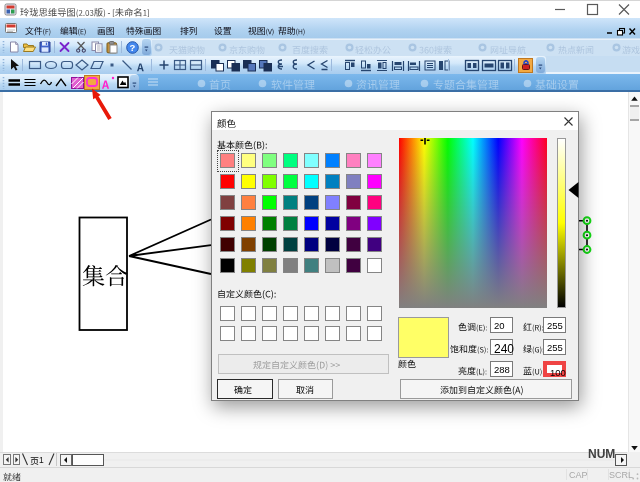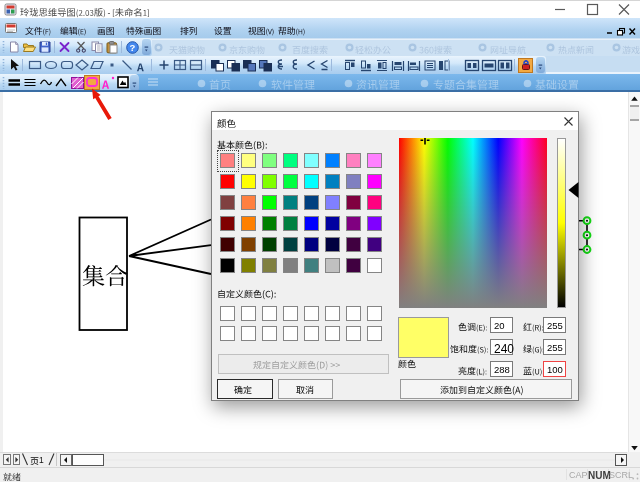--- a/index.html
+++ b/index.html
@@ -438,21 +438,21 @@
 <div style="position:absolute;left:627px;top:452px;width:13px;height:15px;background:#f0f0f0"></div>
 <div style="position:absolute;left:0px;top:467px;width:640px;height:15px;background:#f0f0f0;border-top:1px solid #d8d8d8;box-sizing:border-box"></div>
 <svg style="position:absolute;left:3px;top:469.5px;" width="20" height="15" viewBox="0 -10.4 20 15">
     <path d="M1.6 -4.6H3.6V-3.5H1.6ZM6.5 -3.9V-0.5C6.5 0.1 6.6 0.2 6.7 0.4C6.8 0.5 7.1 0.5 7.3 0.5C7.4 0.5 7.7 0.5 7.8 0.5C8 0.5 8.2 0.5 8.3 0.4C8.5 0.4 8.6 0.2 8.6 0.1C8.7 -0.1 8.7 -0.6 8.7 -1C8.6 -1.1 8.3 -1.2 8.2 -1.3C8.2 -0.8 8.2 -0.5 8.2 -0.3C8.1 -0.2 8.1 -0.1 8 -0.1C8 -0 7.9 -0 7.8 -0C7.6 -0 7.5 -0 7.4 -0C7.3 -0 7.2 -0 7.2 -0.1C7.1 -0.1 7.1 -0.2 7.1 -0.4V-3.9ZM1.3 -2.5C1.1 -1.7 0.8 -1 0.4 -0.5C0.6 -0.4 0.8 -0.2 0.9 -0.1C1.3 -0.7 1.6 -1.5 1.8 -2.3ZM3.3 -2.3C3.6 -1.9 3.8 -1.2 3.9 -0.7L4.5 -1C4.4 -1.4 4.1 -2.1 3.8 -2.6ZM6.9 -6.9C7.3 -6.5 7.7 -5.9 7.8 -5.5L8.3 -5.8C8.1 -6.2 7.7 -6.7 7.4 -7.1ZM1 -5.1V-2.9H2.3V-0C2.3 0.1 2.3 0.1 2.2 0.1C2.1 0.1 1.8 0.1 1.5 0.1C1.6 0.3 1.7 0.5 1.7 0.7C2.2 0.7 2.5 0.7 2.7 0.6C2.9 0.5 2.9 0.3 2.9 0V-2.9H4.2V-5.1ZM2 -7.4C2.1 -7.1 2.3 -6.8 2.4 -6.5H0.5V-5.8H4.6V-6.5H3.1C3 -6.8 2.8 -7.2 2.6 -7.6ZM5.9 -7.5C5.9 -6.8 5.9 -6 5.9 -5.2H4.7V-4.6H5.8C5.7 -2.7 5.2 -0.8 3.9 0.3C4.1 0.4 4.3 0.6 4.4 0.7C5.8 -0.5 6.3 -2.6 6.5 -4.6H8.6V-5.2H6.5C6.6 -6 6.6 -6.8 6.6 -7.5Z M9.4 -0.5 9.5 0.2C10.4 -0 11.4 -0.3 12.5 -0.6L12.4 -1.2C11.3 -0.9 10.2 -0.6 9.4 -0.5ZM16.8 -7.1C16.6 -6.7 16.4 -6.3 16.2 -6V-6.5H15V-7.6H14.3V-6.5H12.9V-5.9H14.3V-4.7H12.4V-4.1H14.6C13.9 -3.5 13.1 -3 12.2 -2.6C12.3 -2.4 12.5 -2.2 12.6 -2C12.9 -2.2 13.2 -2.3 13.5 -2.5V0.7H14.1V0.3H16.4V0.7H17.1V-3.2H14.5C14.8 -3.5 15.2 -3.8 15.5 -4.1H17.6V-4.7H16C16.6 -5.4 17 -6.1 17.4 -6.9ZM15 -5.9H16.1C15.8 -5.5 15.5 -5.1 15.2 -4.7H15ZM14.1 -1.2H16.4V-0.3H14.1ZM14.1 -1.7V-2.7H16.4V-1.7ZM9.5 -3.8C9.7 -3.9 9.9 -3.9 11 -4.1C10.6 -3.5 10.3 -3 10.1 -2.8C9.8 -2.5 9.6 -2.3 9.4 -2.2C9.5 -2.1 9.6 -1.8 9.6 -1.6C9.8 -1.7 10.1 -1.8 12.2 -2.2C12.2 -2.4 12.2 -2.6 12.2 -2.8L10.6 -2.5C11.2 -3.3 11.9 -4.3 12.5 -5.3L12 -5.6C11.8 -5.3 11.6 -5 11.4 -4.6L10.2 -4.5C10.7 -5.3 11.2 -6.3 11.6 -7.3L11 -7.5C10.7 -6.5 10 -5.3 9.8 -5C9.6 -4.7 9.5 -4.4 9.3 -4.4C9.4 -4.2 9.5 -3.9 9.5 -3.8Z" fill="#3a3a3a"></path>
   </svg>
 <div style="position:absolute;left:566px;top:469px;width:1px;height:11px;background:#e2e2e2"></div>
 <div style="position:absolute;left:586.5px;top:469px;width:1px;height:11px;background:#e2e2e2"></div>
 <div style="position:absolute;left:607.5px;top:469px;width:1px;height:11px;background:#e2e2e2"></div>
 <div style="position:absolute;left:628.5px;top:469px;width:1px;height:11px;background:#e2e2e2"></div>
 <div style="position:absolute;left:569px;top:470px;font-family:'Liberation Sans',sans-serif;font-size:9px;color:#a8a8a8">CAP</div>
-<div style="position:absolute;left:588px;top:470px;font-family:'Liberation Sans',sans-serif;font-size:10px;color:#404040;font-weight:bold">NUM</div>
+<div style="position:absolute;left:588px;top:447px;font-family:'Liberation Sans',sans-serif;font-size:12px;color:#404040;font-weight:bold">NUM</div>
 <svg style="position:absolute;left:632px;top:473px;" width="7" height="7" viewBox="0 0 7 7">
     <circle cx="1.2" cy="5.5" r="0.9" fill="#b8b8b8"></circle>
     <circle cx="5.5" cy="5.5" r="0.9" fill="#b8b8b8"></circle>
     <circle cx="5.5" cy="1.2" r="0.9" fill="#b8b8b8"></circle>
   </svg>
 <div id="scrl" style="position:absolute;left:609px;top:470px;font-family:'Liberation Sans',sans-serif;font-size:9px;color:#a8a8a8">SCRL</div>
 <div style="position:absolute;left:211px;top:111px;width:368px;height:290px;background:#f0f0f0;border:1px solid #808080;box-sizing:border-box;box-shadow:2px 6px 18px rgba(0,0,0,0.40)">
     <div style="position:absolute;left:0;top:0;width:100%;height:18px;background:#fff"></div>
     <svg style="position:absolute;left:4.5px;top:3.5px;" width="21" height="15" viewBox="0 -11.0 21 15">
       <path d="M6.6 -4.8C6.6 -1.4 6.5 -0.3 4.1 0.3C4.2 0.4 4.4 0.6 4.4 0.8C7 0.1 7.2 -1.2 7.2 -4.8ZM3.8 -4.4C3.3 -3.9 2.3 -3.5 1.5 -3.2C1.7 -3.1 1.8 -2.9 1.9 -2.7C2.8 -3 3.8 -3.5 4.4 -4.1ZM4.1 -1.8C3.5 -1 2.4 -0.3 1.3 0C1.4 0.1 1.6 0.4 1.7 0.5C2.9 0.1 4.1 -0.6 4.7 -1.5ZM7 -0.7C7.6 -0.3 8.4 0.3 8.7 0.8L9.1 0.3C8.8 -0.1 8 -0.7 7.4 -1.1ZM5.1 -5.8V-1.3H5.7V-5.2H8.1V-1.3H8.7V-5.8H6.9C7 -6.1 7.2 -6.5 7.3 -6.8H9V-7.4H4.9V-6.8H6.7C6.6 -6.5 6.4 -6.1 6.3 -5.8ZM2.2 -7.8C2.3 -7.6 2.4 -7.3 2.5 -7H0.6V-6.4H4.7V-7H3.2C3.1 -7.3 2.9 -7.7 2.8 -8ZM3.9 -3.1C3.4 -2.5 2.3 -1.9 1.4 -1.6C1.5 -2.1 1.5 -2.6 1.5 -3V-4.5H4.7V-5.1H3.7C3.9 -5.4 4.1 -5.8 4.3 -6.2L3.7 -6.4C3.6 -6 3.3 -5.5 3.1 -5.1H1.9L2.4 -5.3C2.3 -5.6 2.1 -6 1.8 -6.4L1.3 -6.2C1.5 -5.9 1.7 -5.4 1.8 -5.1H0.8V-3.1C0.8 -2 0.8 -0.6 0.3 0.4C0.5 0.5 0.8 0.7 0.9 0.8C1.2 0.1 1.3 -0.8 1.4 -1.6C1.6 -1.5 1.7 -1.3 1.8 -1.1C2.8 -1.5 3.9 -2.1 4.5 -2.9Z M14 -4.7V-3H11.8V-4.7ZM14.7 -4.7H17V-3H14.7ZM15.2 -6.5C14.9 -6.1 14.5 -5.7 14.2 -5.3H11.7C12 -5.7 12.4 -6.1 12.7 -6.5ZM12.9 -8C12.2 -6.7 11 -5.6 9.9 -4.9C10 -4.7 10.2 -4.3 10.3 -4.2C10.6 -4.4 10.8 -4.6 11.1 -4.8V-0.8C11.1 0.3 11.6 0.6 13.1 0.6C13.4 0.6 16.4 0.6 16.8 0.6C18.2 0.6 18.5 0.2 18.6 -1.3C18.4 -1.3 18.1 -1.5 18 -1.6C17.9 -0.3 17.7 -0.1 16.8 -0.1C16.1 -0.1 13.5 -0.1 13 -0.1C12 -0.1 11.8 -0.2 11.8 -0.8V-2.3H17V-1.9H17.7V-5.3H15.1C15.5 -5.8 15.9 -6.4 16.3 -6.9L15.8 -7.2L15.7 -7.1H13.1C13.3 -7.4 13.4 -7.6 13.5 -7.8Z" fill="#111"></path>
@@ -571,17 +571,17 @@
       <path d="M3.8 -3.1C4.2 -2.8 4.7 -2.3 4.9 -1.9L5.3 -2.3C5.1 -2.6 4.6 -3.1 4.2 -3.5ZM0.4 -0.5 0.5 0.2C1.3 -0.1 2.3 -0.4 3.2 -0.7L3.1 -1.2C2.1 -1 1.1 -0.6 0.4 -0.5ZM4 -7.2V-6.6H7.3L7.3 -5.8H4.2V-5.3H7.3L7.2 -4.4H3.7V-3.8H5.8V-2.1C4.9 -1.5 4 -1 3.4 -0.6L3.7 -0.1C4.3 -0.5 5.1 -1 5.8 -1.5V-0C5.8 0.1 5.7 0.1 5.6 0.1C5.5 0.1 5.2 0.1 4.8 0.1C4.9 0.3 5 0.5 5 0.7C5.5 0.7 5.9 0.7 6.1 0.6C6.3 0.5 6.4 0.3 6.4 -0V-1.7C6.9 -0.9 7.6 -0.3 8.3 0C8.4 -0.2 8.6 -0.4 8.7 -0.5C8 -0.8 7.4 -1.2 6.9 -1.8C7.5 -2.2 8.1 -2.7 8.5 -3.1L8 -3.4C7.7 -3.1 7.1 -2.6 6.7 -2.2C6.6 -2.4 6.5 -2.5 6.4 -2.7V-3.8H8.6V-4.4H7.9C7.9 -5.3 8 -6.4 8 -7.2L7.5 -7.2L7.4 -7.2ZM0.5 -3.8C0.7 -3.9 0.9 -3.9 1.9 -4.1C1.5 -3.5 1.2 -3 1 -2.9C0.8 -2.5 0.6 -2.3 0.4 -2.3C0.5 -2.1 0.6 -1.8 0.6 -1.6C0.8 -1.7 1.1 -1.8 3.1 -2.2C3.1 -2.4 3.1 -2.6 3.1 -2.8L1.5 -2.5C2.2 -3.3 2.8 -4.3 3.3 -5.3L2.8 -5.7C2.6 -5.3 2.4 -5 2.2 -4.7L1.2 -4.6C1.7 -5.3 2.2 -6.3 2.6 -7.3L1.9 -7.6C1.6 -6.5 1 -5.3 0.8 -5C0.6 -4.7 0.5 -4.5 0.3 -4.5C0.4 -4.3 0.5 -3.9 0.5 -3.8Z M10.8 1.4 11.2 1.3C10.5 0.2 10.2 -1 10.2 -2.3C10.2 -3.5 10.5 -4.8 11.2 -5.8L10.8 -6C10.1 -4.9 9.7 -3.7 9.7 -2.3C9.7 -0.8 10.1 0.3 10.8 1.4Z M14.4 0.1C15.1 0.1 15.7 -0.2 16 -0.5V-2.8H14.3V-2.2H15.4V-0.8C15.2 -0.6 14.8 -0.5 14.4 -0.5C13.3 -0.5 12.6 -1.4 12.6 -2.7C12.6 -4.1 13.3 -4.9 14.4 -4.9C15 -4.9 15.3 -4.7 15.6 -4.4L16 -4.8C15.6 -5.2 15.2 -5.5 14.4 -5.5C13 -5.5 11.9 -4.5 11.9 -2.7C11.9 -0.9 12.9 0.1 14.4 0.1Z M17.3 1.4C18 0.3 18.4 -0.8 18.4 -2.3C18.4 -3.7 18 -4.9 17.3 -6L16.9 -5.8C17.5 -4.8 17.8 -3.5 17.8 -2.3C17.8 -1 17.5 0.2 16.9 1.3Z M20.1 -2.9C20.4 -2.9 20.6 -3.1 20.6 -3.4C20.6 -3.7 20.4 -3.9 20.1 -3.9C19.8 -3.9 19.6 -3.7 19.6 -3.4C19.6 -3.1 19.8 -2.9 20.1 -2.9ZM20.1 0.1C20.4 0.1 20.6 -0.1 20.6 -0.4C20.6 -0.7 20.4 -0.9 20.1 -0.9C19.8 -0.9 19.6 -0.7 19.6 -0.4C19.6 -0.1 19.8 0.1 20.1 0.1Z" fill="#111"></path>
     </svg>
     <svg style="position:absolute;left:311px;top:252.2px;" width="23" height="15" viewBox="0 -10.4 23 15">
       <path d="M5.9 -3.9C6.3 -3.5 6.7 -2.8 6.9 -2.3L7.4 -2.7C7.2 -3.1 6.8 -3.7 6.4 -4.2ZM2.8 -5.5V-2.4H3.5V-5.5ZM1.2 -5.2V-2.7H1.8V-5.2ZM5.7 -7.6V-6.9H3.3V-7.6H2.6V-6.9H0.5V-6.3H2.6V-5.8H3.3V-6.3H5.7V-5.8H6.4V-6.3H8.5V-6.9H6.4V-7.6ZM5.2 -5.7C5 -4.8 4.6 -3.9 4 -3.2C4.2 -3.1 4.5 -3 4.6 -2.9C4.9 -3.2 5.2 -3.8 5.4 -4.3H8.2V-4.9H5.7C5.7 -5.1 5.8 -5.4 5.9 -5.6ZM1.4 -2.1V-0.1H0.4V0.5H8.6V-0.1H7.6V-2.1ZM2 -0.1V-1.6H3.3V-0.1ZM3.9 -0.1V-1.6H5.1V-0.1ZM5.7 -0.1V-1.6H7V-0.1Z M10.8 1.4 11.2 1.3C10.5 0.2 10.2 -1 10.2 -2.3C10.2 -3.5 10.5 -4.8 11.2 -5.8L10.8 -6C10.1 -4.9 9.7 -3.7 9.7 -2.3C9.7 -0.8 10.1 0.3 10.8 1.4Z M14.2 0.1C15.3 0.1 16.1 -0.5 16.1 -2.2V-5.4H15.4V-2.2C15.4 -0.9 14.9 -0.5 14.2 -0.5C13.5 -0.5 12.9 -0.9 12.9 -2.2V-5.4H12.2V-2.2C12.2 -0.5 13.1 0.1 14.2 0.1Z M17.5 1.4C18.2 0.3 18.6 -0.8 18.6 -2.3C18.6 -3.7 18.2 -4.9 17.5 -6L17.1 -5.8C17.8 -4.8 18.1 -3.5 18.1 -2.3C18.1 -1 17.8 0.2 17.1 1.3Z M20.3 -2.9C20.6 -2.9 20.8 -3.1 20.8 -3.4C20.8 -3.7 20.6 -3.9 20.3 -3.9C20.1 -3.9 19.8 -3.7 19.8 -3.4C19.8 -3.1 20.1 -2.9 20.3 -2.9ZM20.3 0.1C20.6 0.1 20.8 -0.1 20.8 -0.4C20.8 -0.7 20.6 -0.9 20.3 -0.9C20.1 -0.9 19.8 -0.7 19.8 -0.4C19.8 -0.1 20.1 0.1 20.3 0.1Z" fill="#111"></path>
     </svg>
     <div style="position:absolute;left:278px;top:205px;width:23px;height:16px;background:#fff;border:1px solid #7a7a7a;box-sizing:border-box;font-family:'Liberation Sans',sans-serif;font-size:9.5px;color:#000;padding:2px 0 0 3px">20</div>
     <div style="position:absolute;left:278px;top:227px;width:23px;height:16px;background:#fff;border:1px solid #7a7a7a;box-sizing:border-box;font-family:'Liberation Sans',sans-serif;font-size:12px;color:#000;padding:2px 0 0 3px">240</div>
     <div style="position:absolute;left:278px;top:249px;width:23px;height:16px;background:#fff;border:1px solid #7a7a7a;box-sizing:border-box;font-family:'Liberation Sans',sans-serif;font-size:9.5px;color:#000;padding:2px 0 0 3px">288</div>
     <div style="position:absolute;left:331px;top:205px;width:23px;height:16px;background:#fff;border:1px solid #7a7a7a;box-sizing:border-box;font-family:'Liberation Sans',sans-serif;font-size:9.5px;color:#000;padding:2px 0 0 3px">255</div>
     <div style="position:absolute;left:331px;top:227px;width:23px;height:16px;background:#fff;border:1px solid #7a7a7a;box-sizing:border-box;font-family:'Liberation Sans',sans-serif;font-size:9.5px;color:#000;padding:2px 0 0 3px">255</div>
-    <div style="position:absolute;left:331px;top:249px;width:23px;height:16px;background:#fff;border:1px solid #ef4444;box-sizing:border-box;font-family:'Liberation Sans',sans-serif;font-size:9.5px;color:#000;padding:2px 0 0 3px">100</div>
+    <div style="position:absolute;left:331px;top:249px;width:23px;height:16px;background:#fff;border:4px solid #ef4444;box-sizing:border-box;font-family:'Liberation Sans',sans-serif;font-size:9.5px;color:#000;padding:2px 0 0 3px">100</div>
     <div style="position:absolute;left:188px;top:267px;width:172px;height:20px;background:#f5f5f5;border:1px solid #9a9a9a;box-sizing:border-box"></div>
     <svg style="position:absolute;left:228px;top:270.5px;" width="85" height="15" viewBox="0 -10.4 85 15">
       <path d="M3.7 -2.6C3.5 -1.9 3.1 -1.1 2.5 -0.7L3 -0.3C3.6 -0.8 4 -1.7 4.2 -2.4ZM5.8 -2.3C6 -1.7 6.3 -0.9 6.4 -0.4L6.9 -0.6C6.8 -1.1 6.6 -1.9 6.3 -2.5ZM6.9 -2.5C7.4 -1.8 7.9 -0.9 8.2 -0.3L8.7 -0.6C8.5 -1.2 8 -2.1 7.4 -2.8ZM4.8 -3.6V-0C4.8 0.1 4.8 0.1 4.6 0.1C4.5 0.1 4.1 0.1 3.7 0.1C3.8 0.3 3.8 0.5 3.9 0.7C4.5 0.7 4.9 0.7 5.1 0.6C5.4 0.5 5.4 0.3 5.4 -0V-3.6ZM0.8 -7C1.3 -6.7 1.9 -6.3 2.2 -6L2.6 -6.6C2.3 -6.8 1.7 -7.2 1.2 -7.5ZM0.3 -4.6C0.9 -4.3 1.5 -3.9 1.8 -3.6L2.2 -4.2C1.9 -4.5 1.3 -4.8 0.7 -5ZM0.5 0.2 1.1 0.6C1.5 -0.2 2 -1.3 2.3 -2.2L1.8 -2.5C1.4 -1.6 0.9 -0.4 0.5 0.2ZM2.9 -7V-6.4H4.9C4.8 -6 4.7 -5.6 4.5 -5.2H2.5V-4.6H4.2C3.7 -3.8 3.1 -3.2 2.3 -2.8C2.4 -2.7 2.6 -2.4 2.7 -2.3C3.7 -2.8 4.4 -3.6 4.9 -4.6H6.1C6.6 -3.7 7.4 -2.8 8.3 -2.4C8.4 -2.6 8.6 -2.8 8.7 -3C8 -3.3 7.3 -3.9 6.8 -4.6H8.6V-5.2H5.3C5.4 -5.6 5.5 -6 5.6 -6.4H8.3V-7Z M14.1 -6.4V0.6H14.8V-0.1H16.5V0.5H17.2V-6.4ZM14.8 -0.7V-5.8H16.5V-0.7ZM10.8 -7.4 10.7 -5.8H9.5V-5.2H10.7C10.7 -2.9 10.4 -0.9 9.3 0.3C9.4 0.4 9.7 0.6 9.8 0.7C11 -0.6 11.3 -2.8 11.4 -5.2H12.8C12.7 -1.7 12.6 -0.5 12.4 -0.2C12.3 -0.1 12.2 -0.1 12.1 -0.1C11.9 -0.1 11.6 -0.1 11.1 -0.1C11.2 0.1 11.3 0.4 11.3 0.5C11.7 0.6 12.2 0.6 12.4 0.5C12.7 0.5 12.8 0.4 13 0.2C13.3 -0.2 13.3 -1.5 13.4 -5.5C13.4 -5.6 13.4 -5.8 13.4 -5.8H11.4L11.4 -7.4Z M23.8 -6.8V-1.3H24.4V-6.8ZM25.6 -7.4V-0.3C25.6 -0.2 25.5 -0.1 25.4 -0.1C25.2 -0.1 24.7 -0.1 24.2 -0.1C24.3 0 24.4 0.3 24.4 0.5C25.1 0.5 25.6 0.5 25.8 0.4C26.1 0.3 26.2 0.1 26.2 -0.3V-7.4ZM18.6 -0.4 18.7 0.3C19.9 0 21.6 -0.3 23.2 -0.6L23.2 -1.2L21.3 -0.8V-2.3H23.1V-2.9H21.3V-3.8H20.6V-2.9H18.9V-2.3H20.6V-0.7ZM19.1 -4C19.3 -4 19.6 -4.1 22.4 -4.4C22.6 -4.1 22.7 -4 22.8 -3.8L23.3 -4.1C23 -4.7 22.4 -5.5 21.9 -6.1L21.4 -5.8C21.6 -5.5 21.9 -5.2 22.1 -4.9L19.8 -4.7C20.2 -5.2 20.5 -5.8 20.8 -6.4H23.3V-7H18.6V-6.4H20.1C19.8 -5.7 19.4 -5.2 19.3 -5C19.1 -4.8 19 -4.6 18.8 -4.6C18.9 -4.4 19 -4.1 19.1 -4Z M29.2 -3.7H34V-2.4H29.2ZM29.2 -4.3V-5.7H34V-4.3ZM29.2 -1.7H34V-0.4H29.2ZM31.1 -7.6C31 -7.2 30.9 -6.7 30.7 -6.3H28.5V0.7H29.2V0.2H34V0.7H34.7V-6.3H31.4C31.6 -6.7 31.7 -7.1 31.9 -7.5Z M38 -3.4C37.8 -1.8 37.3 -0.5 36.3 0.3C36.5 0.4 36.8 0.6 36.9 0.7C37.5 0.2 37.9 -0.5 38.2 -1.3C39.1 0.3 40.4 0.6 42.3 0.6H44.4C44.4 0.4 44.5 0.1 44.6 -0.1C44.2 -0.1 42.7 -0.1 42.3 -0.1C41.8 -0.1 41.3 -0.1 40.8 -0.2V-2H43.5V-2.7H40.8V-4.1H43.2V-4.8H37.9V-4.1H40.1V-0.4C39.4 -0.7 38.8 -1.2 38.5 -2.2C38.6 -2.5 38.6 -2.9 38.7 -3.3ZM39.8 -7.4C40 -7.2 40.1 -6.8 40.2 -6.5H36.7V-4.6H37.4V-5.9H43.6V-4.6H44.3V-6.5H41C40.9 -6.8 40.7 -7.3 40.5 -7.6Z M48.7 -7.4C49 -6.7 49.4 -5.8 49.6 -5.2L50.2 -5.4C50 -6 49.6 -6.9 49.3 -7.6ZM52.1 -6.9C51.6 -5.2 50.7 -3.6 49.5 -2.4C48.4 -3.6 47.5 -5 46.9 -6.5L46.3 -6.3C47 -4.6 47.9 -3.1 49 -1.9C48 -1.1 46.8 -0.4 45.3 0.1C45.5 0.3 45.6 0.5 45.7 0.7C47.2 0.2 48.5 -0.6 49.5 -1.5C50.5 -0.5 51.8 0.2 53.2 0.7C53.3 0.5 53.5 0.3 53.7 0.1C52.3 -0.3 51 -1 50 -1.9C51.3 -3.2 52.2 -4.9 52.8 -6.7Z M60.3 -4.6C60.3 -1.3 60.2 -0.3 57.9 0.3C58 0.4 58.1 0.6 58.2 0.7C60.6 0.1 60.8 -1.1 60.8 -4.6ZM57.6 -4.1C57.1 -3.7 56.2 -3.3 55.4 -3C55.6 -2.9 55.7 -2.7 55.8 -2.6C56.7 -2.9 57.6 -3.3 58.2 -3.9ZM57.9 -1.7C57.3 -0.9 56.3 -0.3 55.2 0C55.3 0.1 55.5 0.3 55.6 0.5C56.8 0.1 57.8 -0.6 58.5 -1.4ZM60.7 -0.7C61.2 -0.3 61.9 0.3 62.3 0.7L62.6 0.3C62.3 -0.1 61.6 -0.7 61 -1.1ZM58.8 -5.5V-1.2H59.4V-5H61.7V-1.3H62.2V-5.5H60.5C60.6 -5.8 60.8 -6.1 60.9 -6.5H62.5V-7H58.6V-6.5H60.3C60.2 -6.1 60.1 -5.8 60 -5.5ZM56.1 -7.4C56.2 -7.2 56.3 -6.9 56.4 -6.7H54.6V-6.1H58.5V-6.7H57C56.9 -6.9 56.8 -7.3 56.6 -7.6ZM57.7 -2.9C57.2 -2.4 56.2 -1.8 55.4 -1.5C55.4 -2 55.4 -2.5 55.4 -2.9V-4.2H58.4V-4.8H57.5C57.7 -5.1 57.9 -5.5 58.1 -5.9L57.5 -6C57.4 -5.7 57.1 -5.2 56.9 -4.8H55.8L56.2 -5C56.2 -5.3 56 -5.7 55.7 -6L55.2 -5.9C55.4 -5.5 55.6 -5.1 55.7 -4.8H54.8V-2.9C54.8 -1.9 54.8 -0.6 54.3 0.4C54.4 0.5 54.7 0.6 54.8 0.7C55.1 0.1 55.3 -0.7 55.4 -1.5C55.5 -1.4 55.6 -1.2 55.7 -1.1C56.7 -1.4 57.7 -2 58.3 -2.7Z M67.3 -4.4V-2.9H65.2V-4.4ZM67.9 -4.4H70.1V-2.9H67.9ZM68.4 -6.2C68.1 -5.8 67.8 -5.4 67.4 -5.1H65.1C65.4 -5.4 65.7 -5.8 66 -6.2ZM66.2 -7.6C65.6 -6.4 64.5 -5.3 63.4 -4.6C63.5 -4.5 63.7 -4.1 63.7 -4C64 -4.1 64.3 -4.4 64.5 -4.6V-0.7C64.5 0.3 65 0.6 66.4 0.6C66.7 0.6 69.5 0.6 69.9 0.6C71.2 0.6 71.5 0.2 71.7 -1.2C71.5 -1.3 71.2 -1.4 71 -1.5C70.9 -0.3 70.8 -0.1 69.9 -0.1C69.3 -0.1 66.8 -0.1 66.4 -0.1C65.4 -0.1 65.2 -0.2 65.2 -0.7V-2.2H70.1V-1.8H70.7V-5.1H68.3C68.7 -5.5 69.1 -6 69.4 -6.5L69 -6.8L68.8 -6.8H66.4C66.6 -7 66.7 -7.2 66.8 -7.4Z M74.2 1.8 74.7 1.5C73.9 0.3 73.5 -1.3 73.5 -2.8C73.5 -4.3 73.9 -5.8 74.7 -7.1L74.2 -7.4C73.3 -6 72.8 -4.6 72.8 -2.8C72.8 -1 73.3 0.4 74.2 1.8Z M75.1 0H75.9L76.6 -2H79L79.6 0H80.5L78.2 -6.6H77.3ZM76.8 -2.7 77.1 -3.7C77.3 -4.4 77.5 -5.1 77.7 -5.9H77.8C78 -5.2 78.2 -4.4 78.4 -3.7L78.8 -2.7Z M81.4 1.8C82.2 0.4 82.7 -1 82.7 -2.8C82.7 -4.6 82.2 -6 81.4 -7.4L80.9 -7.1C81.7 -5.8 82.1 -4.3 82.1 -2.8C82.1 -1.3 81.7 0.3 80.9 1.5Z" fill="#111"></path>
     </svg>
   </div>
 </body></html>

